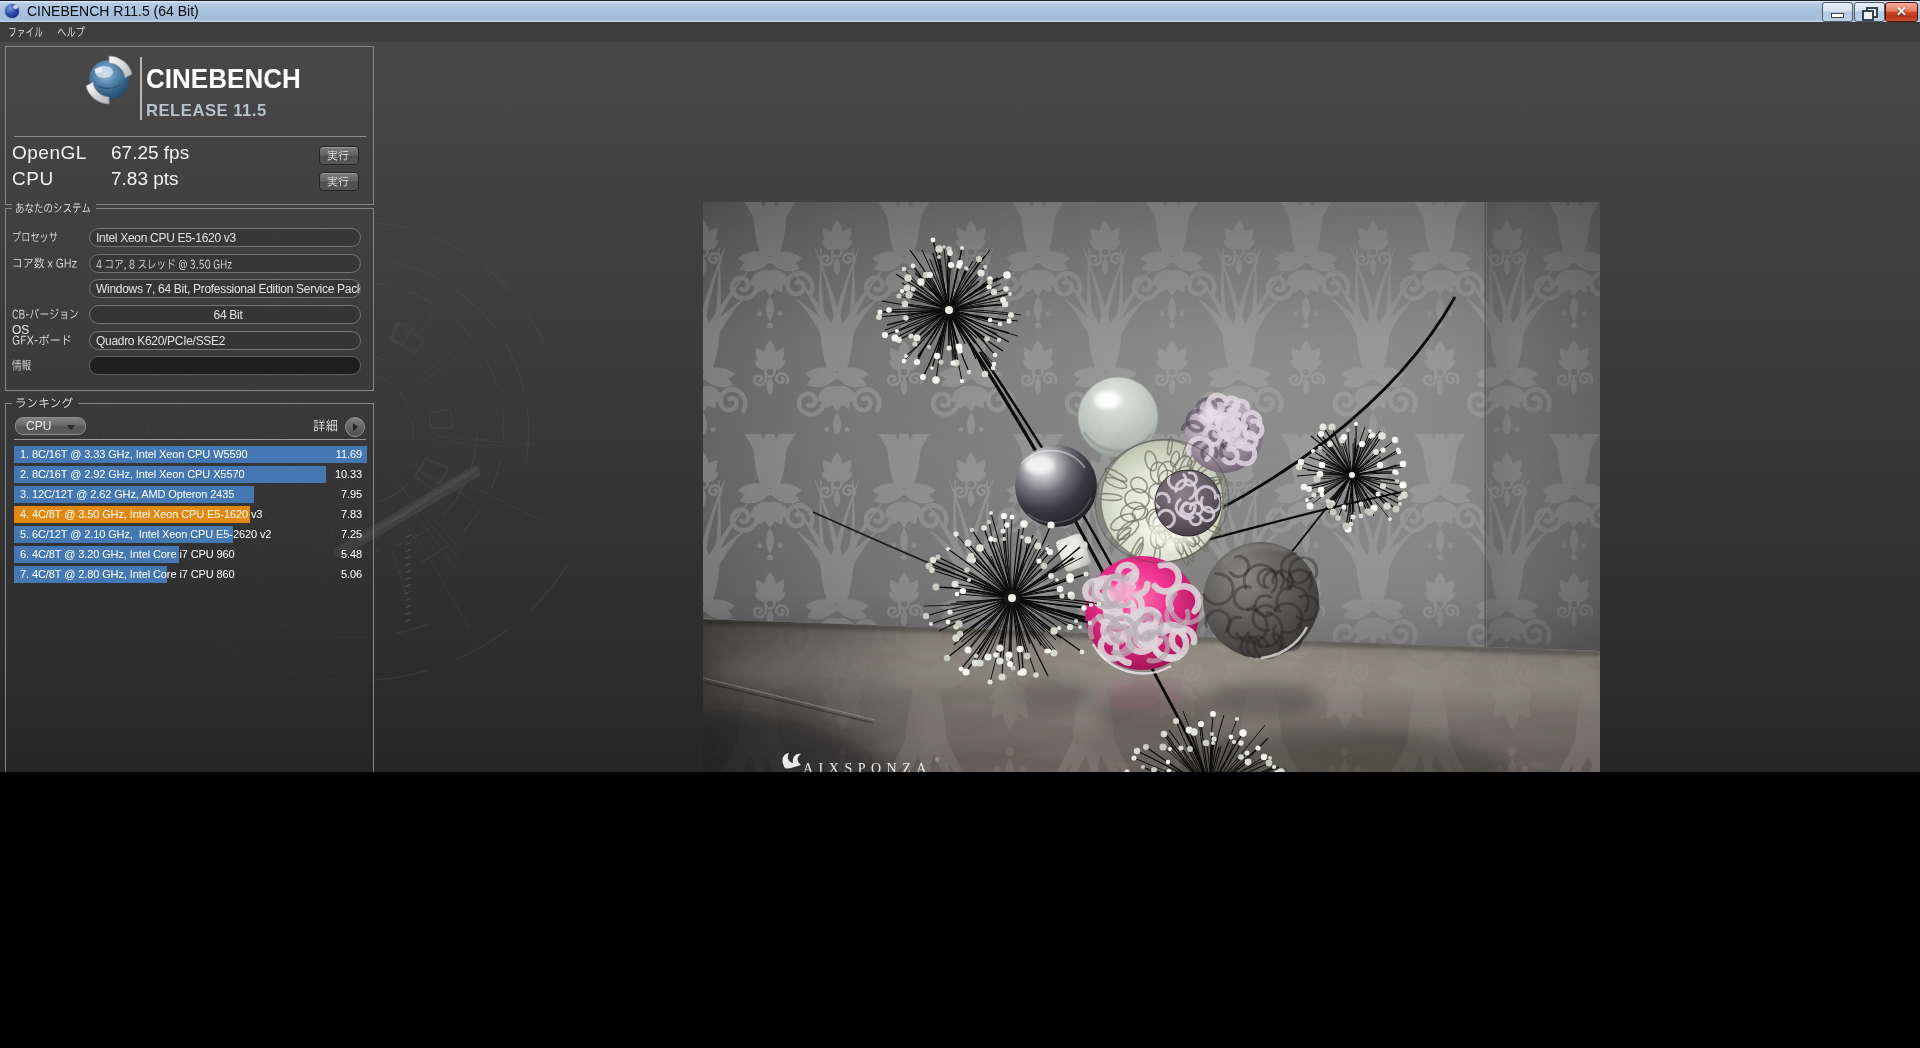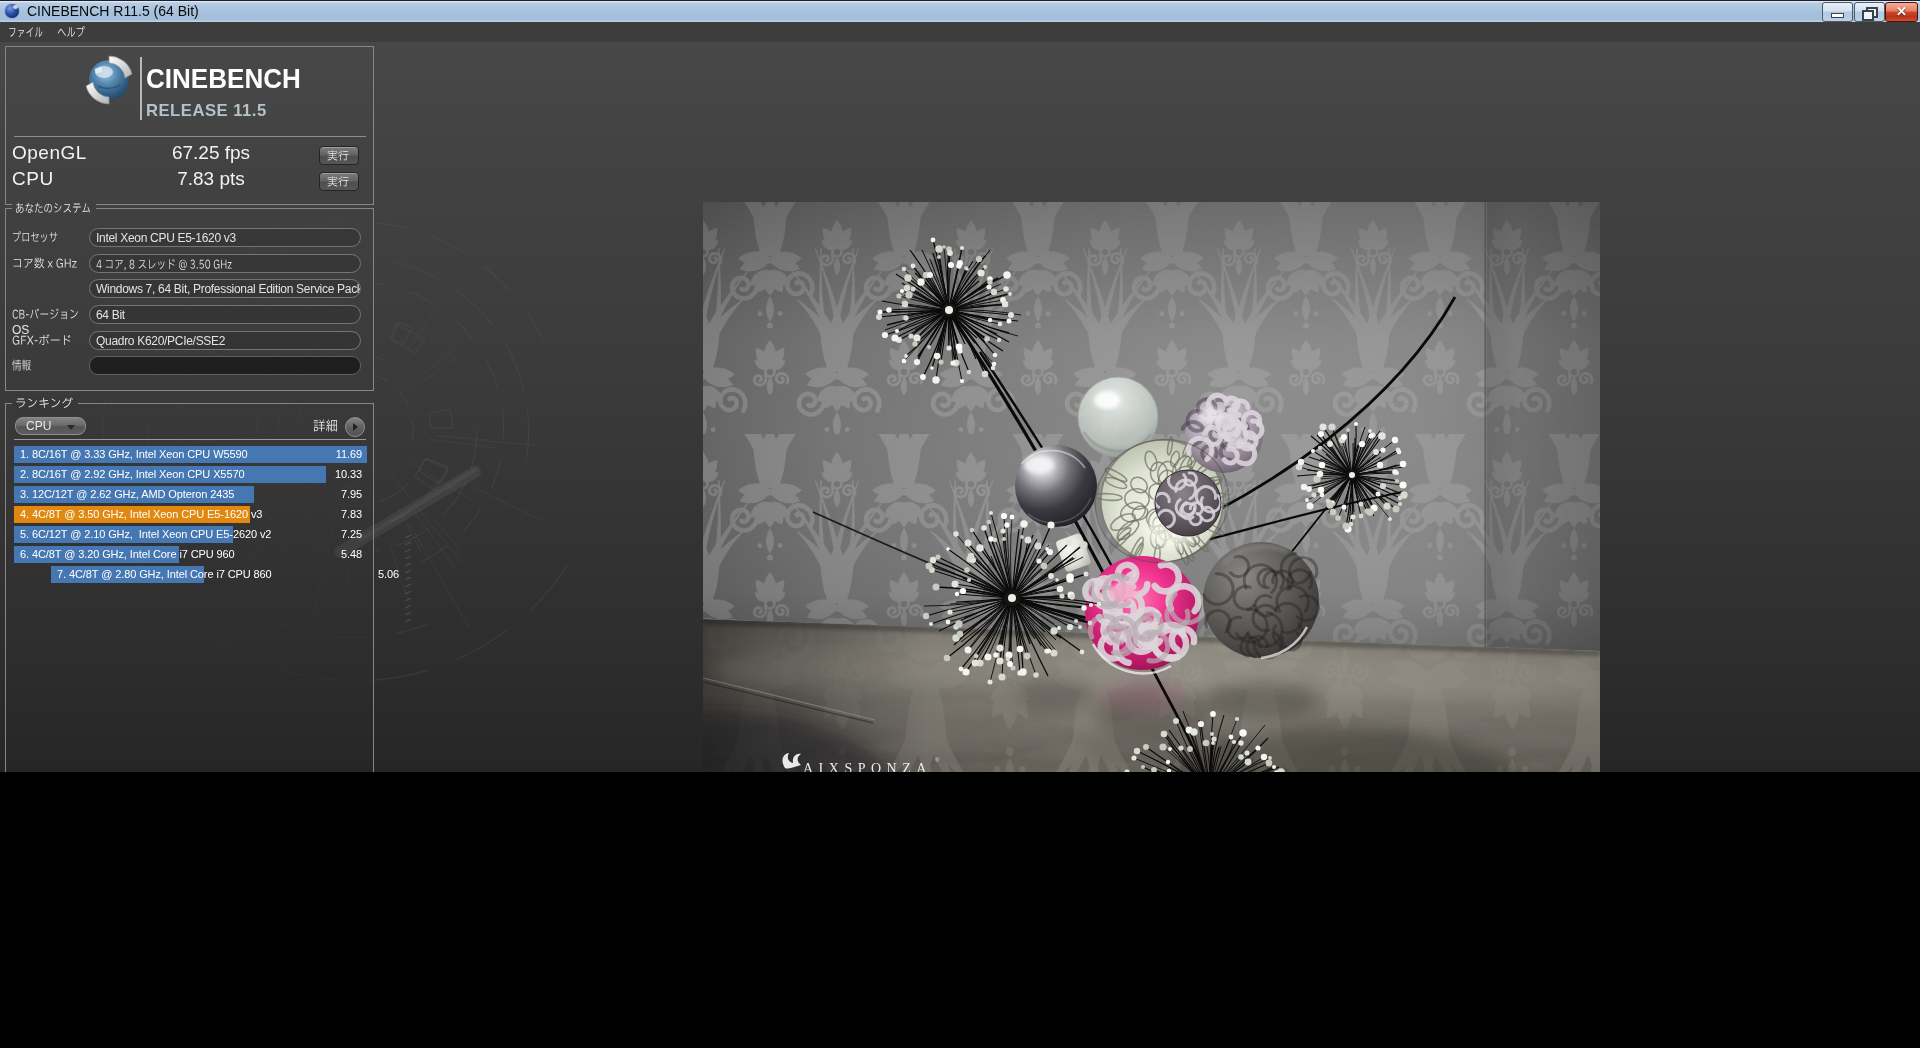--- a/index.html
+++ b/index.html
@@ -39,21 +39,21 @@
   .legendt{position:absolute;top:-7px;left:6px;font-size:12px;color:#efefef;padding:0 3px;}
   #lg2{background:#404040;}
   #lg3{background:#383838;}
   
   #cb-name{left:146px;top:63px;font-size:28px;font-weight:bold;color:#fdfdfd;letter-spacing:0px;transform:scaleX(0.93);transform-origin:0 0;}
   #cb-rel{left:146px;top:101px;font-size:17px;font-weight:bold;color:#b4c3c9;letter-spacing:0.5px;transform:scaleX(0.98);transform-origin:0 0;}
   #cb-div{left:140px;top:57px;width:2px;height:63px;background:#b8b8b8;}
   .hsep{height:1px;background:#8d8d8d;}
   
   .scorelab{font-size:19px;color:#f2f2f2;letter-spacing:0.5px;text-align:center;}
-  .scoreval{font-size:19px;color:#f2f2f2;text-align:center;width:200px;}
+  .scoreval{font-size:19px;color:#f2f2f2;text-align:left;width:200px;}
   .runbtn{width:38px;height:17px;border-radius:4px;border:1px solid #252525;
     background:linear-gradient(180deg,#7d7d7d 0%,#636363 45%,#4f4f4f 55%,#565656 100%);
     color:#f0f0f0;font-size:11px;text-align:center;line-height:17px;box-shadow:inset 0 1px 0 rgba(255,255,255,.25);}
   
   .syslab{font-size:12px;color:#e8e8e8;}
   .sysfield{left:89px;width:272px;height:19px;border:1px solid #757575;border-radius:10px;background:rgba(30,30,30,.25);
     color:#e2e2e2;font-size:12px;letter-spacing:-0.3px;line-height:19px;padding-left:6px;overflow:hidden;white-space:nowrap;box-sizing:border-box;}
   #infofield{background:#1f1f1f;border-color:#606060;border-radius:9px;}
   
   #dropdown{left:15px;top:417px;width:71px;height:18px;border:1px solid #8f8f8f;border-radius:8px;
@@ -333,21 +333,21 @@
           <path transform="translate(650 0)" d="M99 0V733H398Q488 733 540.0 682.0Q592 631 592 545Q592 471 556.0 434.0Q520 397 474 389V382Q505 380 538.0 361.5Q571 343 594.0 305.0Q617 267 617 211Q617 151 592.5 103.0Q568 55 525.5 27.5Q483 0 429 0ZM388 414Q442 414 472.0 441.5Q502 469 502 519V554Q502 604 472.0 631.5Q442 659 388 659H183V414ZM403 74Q462 74 494.5 104.5Q527 135 527 190V227Q527 282 494.5 312.0Q462 342 403 342H183V74Z"></path>
           <path transform="translate(1334 0)" d="M346 276H73V362H346Z"></path>
           <path transform="translate(1753 0)" d="M938 644Q888 747 842 814L896 839Q951 756 990 669ZM825 597Q786 686 731 768L787 794Q848 695 879 622ZM66 41Q171 185 223.5 343.5Q276 502 292 725L365 720Q348 489 293.0 320.0Q238 151 131 0ZM668 725Q684 507 738.0 347.0Q792 187 895 41L829 0Q723 153 667.5 322.5Q612 492 595 720Z"></path>
           <path transform="translate(2753 0)" d="M900 342H100V418H900Z"></path>
           <path transform="translate(3753 0)" d="M898 661Q848 750 796 819L849 847Q910 763 950 688ZM789 607Q745 693 688 766L742 795Q803 711 842 635ZM470 574Q403 610 323.5 643.0Q244 676 174 698L200 763Q267 742 347.5 708.5Q428 675 501 637ZM138 50Q311 75 438.0 137.0Q565 199 658.0 306.0Q751 413 823 576L885 533Q776 286 602.0 152.0Q428 18 157 -23ZM392 323Q318 359 238.0 391.0Q158 423 91 443L115 508Q185 487 267.0 454.5Q349 422 420 386Z"></path>
           <path transform="translate(4753 0)" d="M699 6H196V73H699V263H222V329H699V508H206V575H768V-52H699Z"></path>
           <path transform="translate(5753 0)" d="M457 510Q314 607 148 684L184 747Q351 668 497 570ZM160 88Q336 121 460.0 185.0Q584 249 672.5 354.0Q761 459 827 618L888 577Q789 334 620.0 200.0Q451 66 180 15Z"></path>
         </g>
       </svg>
     </div>
-  <div class="abs sysfield" style="top:305px;">64 Bit</div>
+  <div class="abs sysfield" style="top:305px;text-align:center;">64 Bit</div>
   <div class="abs syslab" style="left:12px;top:334px;">
       <svg width="62" height="16" viewBox="0 0 62 16" style="display:block">
         <g fill="#e8e8e8" transform="translate(0 10.56) scale(0.011182 -0.012000)">
           <path transform="translate(0 0)" d="M61 366Q61 486 99.0 571.5Q137 657 207.0 701.5Q277 746 371 746Q465 746 532.0 703.0Q599 660 636 586L567 544Q540 604 489.5 637.5Q439 671 371 671Q306 671 256.0 640.5Q206 610 178.5 554.0Q151 498 151 424V310Q151 235 178.5 179.0Q206 123 257.5 92.5Q309 62 379 62Q461 62 515.0 104.5Q569 147 569 226V302H405V376H651V0H573V108H570Q555 54 500.5 20.5Q446 -13 364 -13Q273 -13 205.0 31.0Q137 75 99.0 160.5Q61 246 61 366Z"></path>
           <path transform="translate(727 0)" d="M183 335V0H99V733H532V659H183V409H503V335Z"></path>
           <path transform="translate(1313 0)" d="M317 312 118 0H22L268 374L32 733H133L322 439H325L514 733H610L375 377L621 0H520L321 312Z"></path>
           <path transform="translate(1947 0)" d="M346 276H73V362H346Z"></path>
           <path transform="translate(2366 0)" d="M927 682Q893 769 849 844L904 866Q948 789 982 705ZM803 661Q772 742 727 822L784 844Q835 748 859 682ZM309 -30 293 35H454V559H92V625H454V787H524V625H888V559H524V41Q524 4 506.0 -13.0Q488 -30 450 -30ZM66 110Q119 182 158.5 270.5Q198 359 220 452L288 434Q264 338 224.0 244.5Q184 151 132 74ZM846 74Q748 235 687 433L756 452Q811 265 911 110Z"></path>
           <path transform="translate(3366 0)" d="M900 342H100V418H900Z"></path>
           <path transform="translate(4366 0)" d="M810 592Q761 695 712 767L766 792Q827 700 863 617ZM367 775V498Q610 413 841 292L809 228Q580 349 367 422V-40H295V775ZM697 544Q659 634 601 721L656 747Q722 642 752 569Z"></path>
@@ -413,21 +413,21 @@
   <div class="abs bar" style="top:526px;width:353px;">
       <div class="barfill" style="width:219px;"></div>
       <span class="bartxt">5. 6C/12T @ 2.10 GHz,&nbsp; Intel Xeon CPU E5-2620 v2</span>
       <span class="barval">7.25</span>
     </div>
   <div class="abs bar" style="top:546px;width:353px;">
       <div class="barfill" style="width:165px;"></div>
       <span class="bartxt">6. 4C/8T @ 3.20 GHz, Intel Core i7 CPU 960</span>
       <span class="barval">5.48</span>
     </div>
-  <div class="abs bar" style="top:566px;width:353px;margin-left:37px;">
+  <div class="abs bar" style="top:566px;width:353px;">
       <div class="barfill" style="width:153px;"></div>
       <span class="bartxt">7. 4C/8T @ 2.80 GHz, Intel Core i7 CPU 860</span>
       <span class="barval">5.06</span>
     </div>
 
   <div class="abs hsep" style="left:14px;top:958px;width:351px;background:#787878;"></div>
   <div class="abs legsq" style="left:14px;top:964px;background:#e0880f;"></div>
   <div class="abs legtxt" style="left:31px;top:964px;">
       <svg width="67" height="16" viewBox="0 0 67 16" style="display:block">
         <g fill="#f0f0f0" transform="translate(0 10.56) scale(0.009286 -0.012000)">

